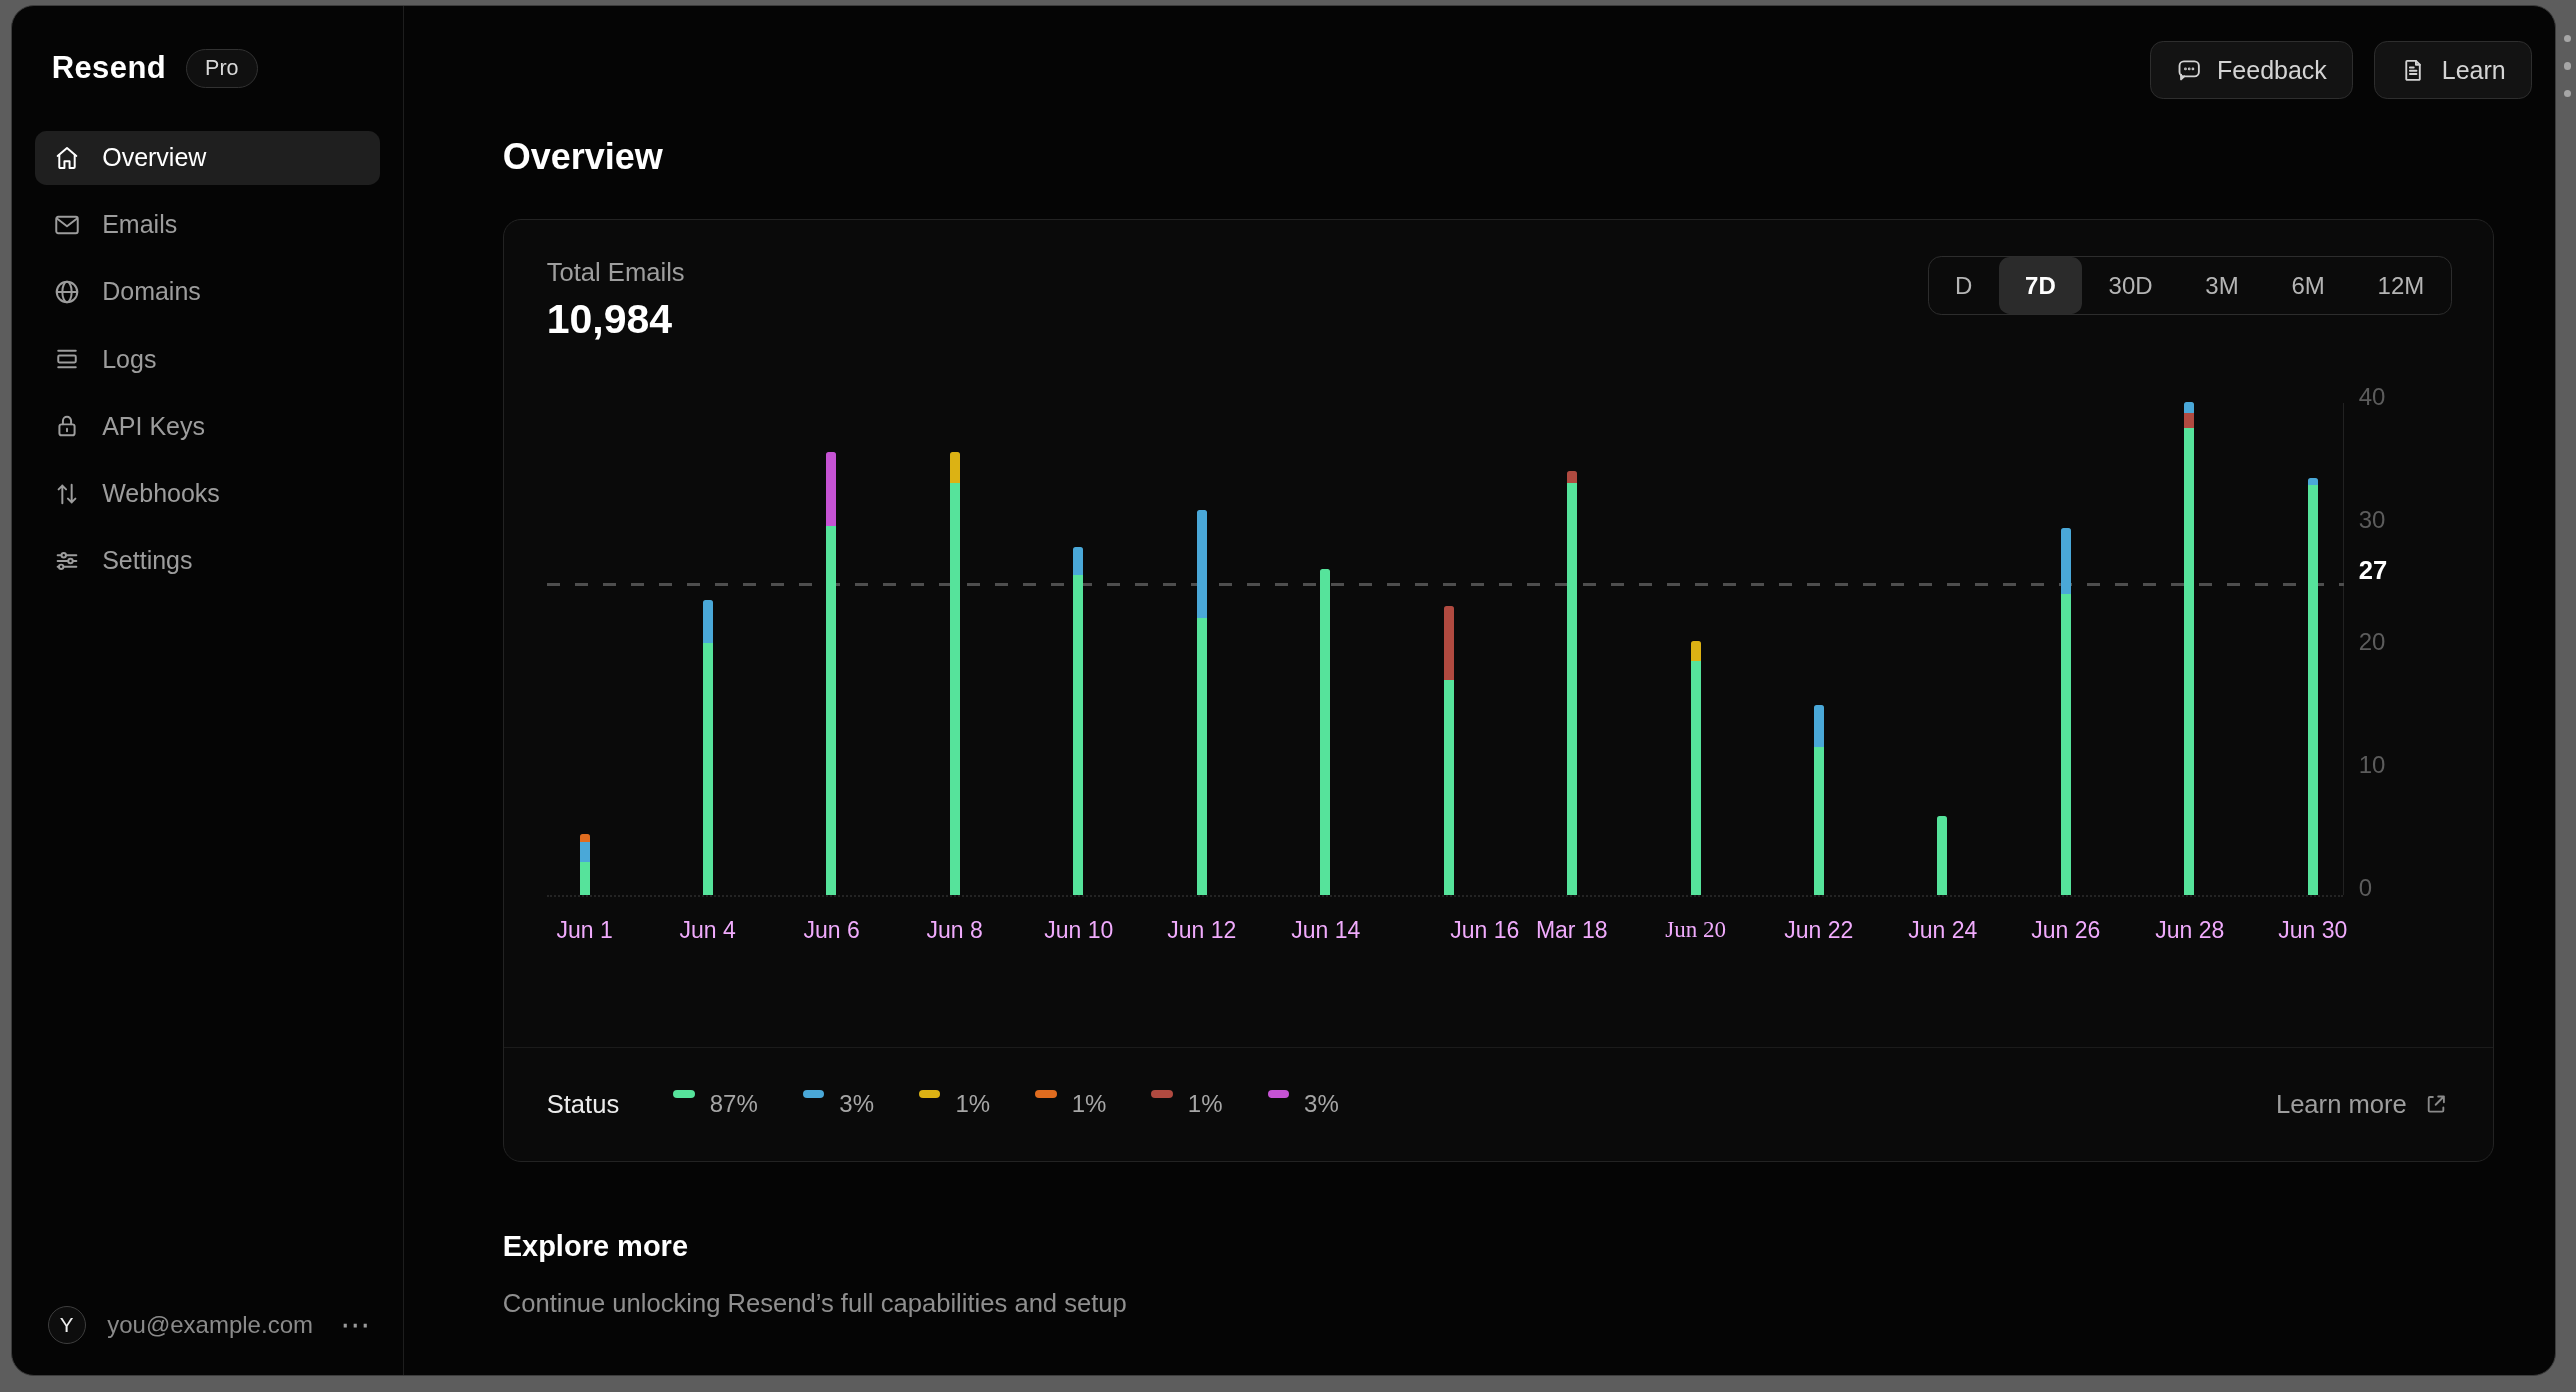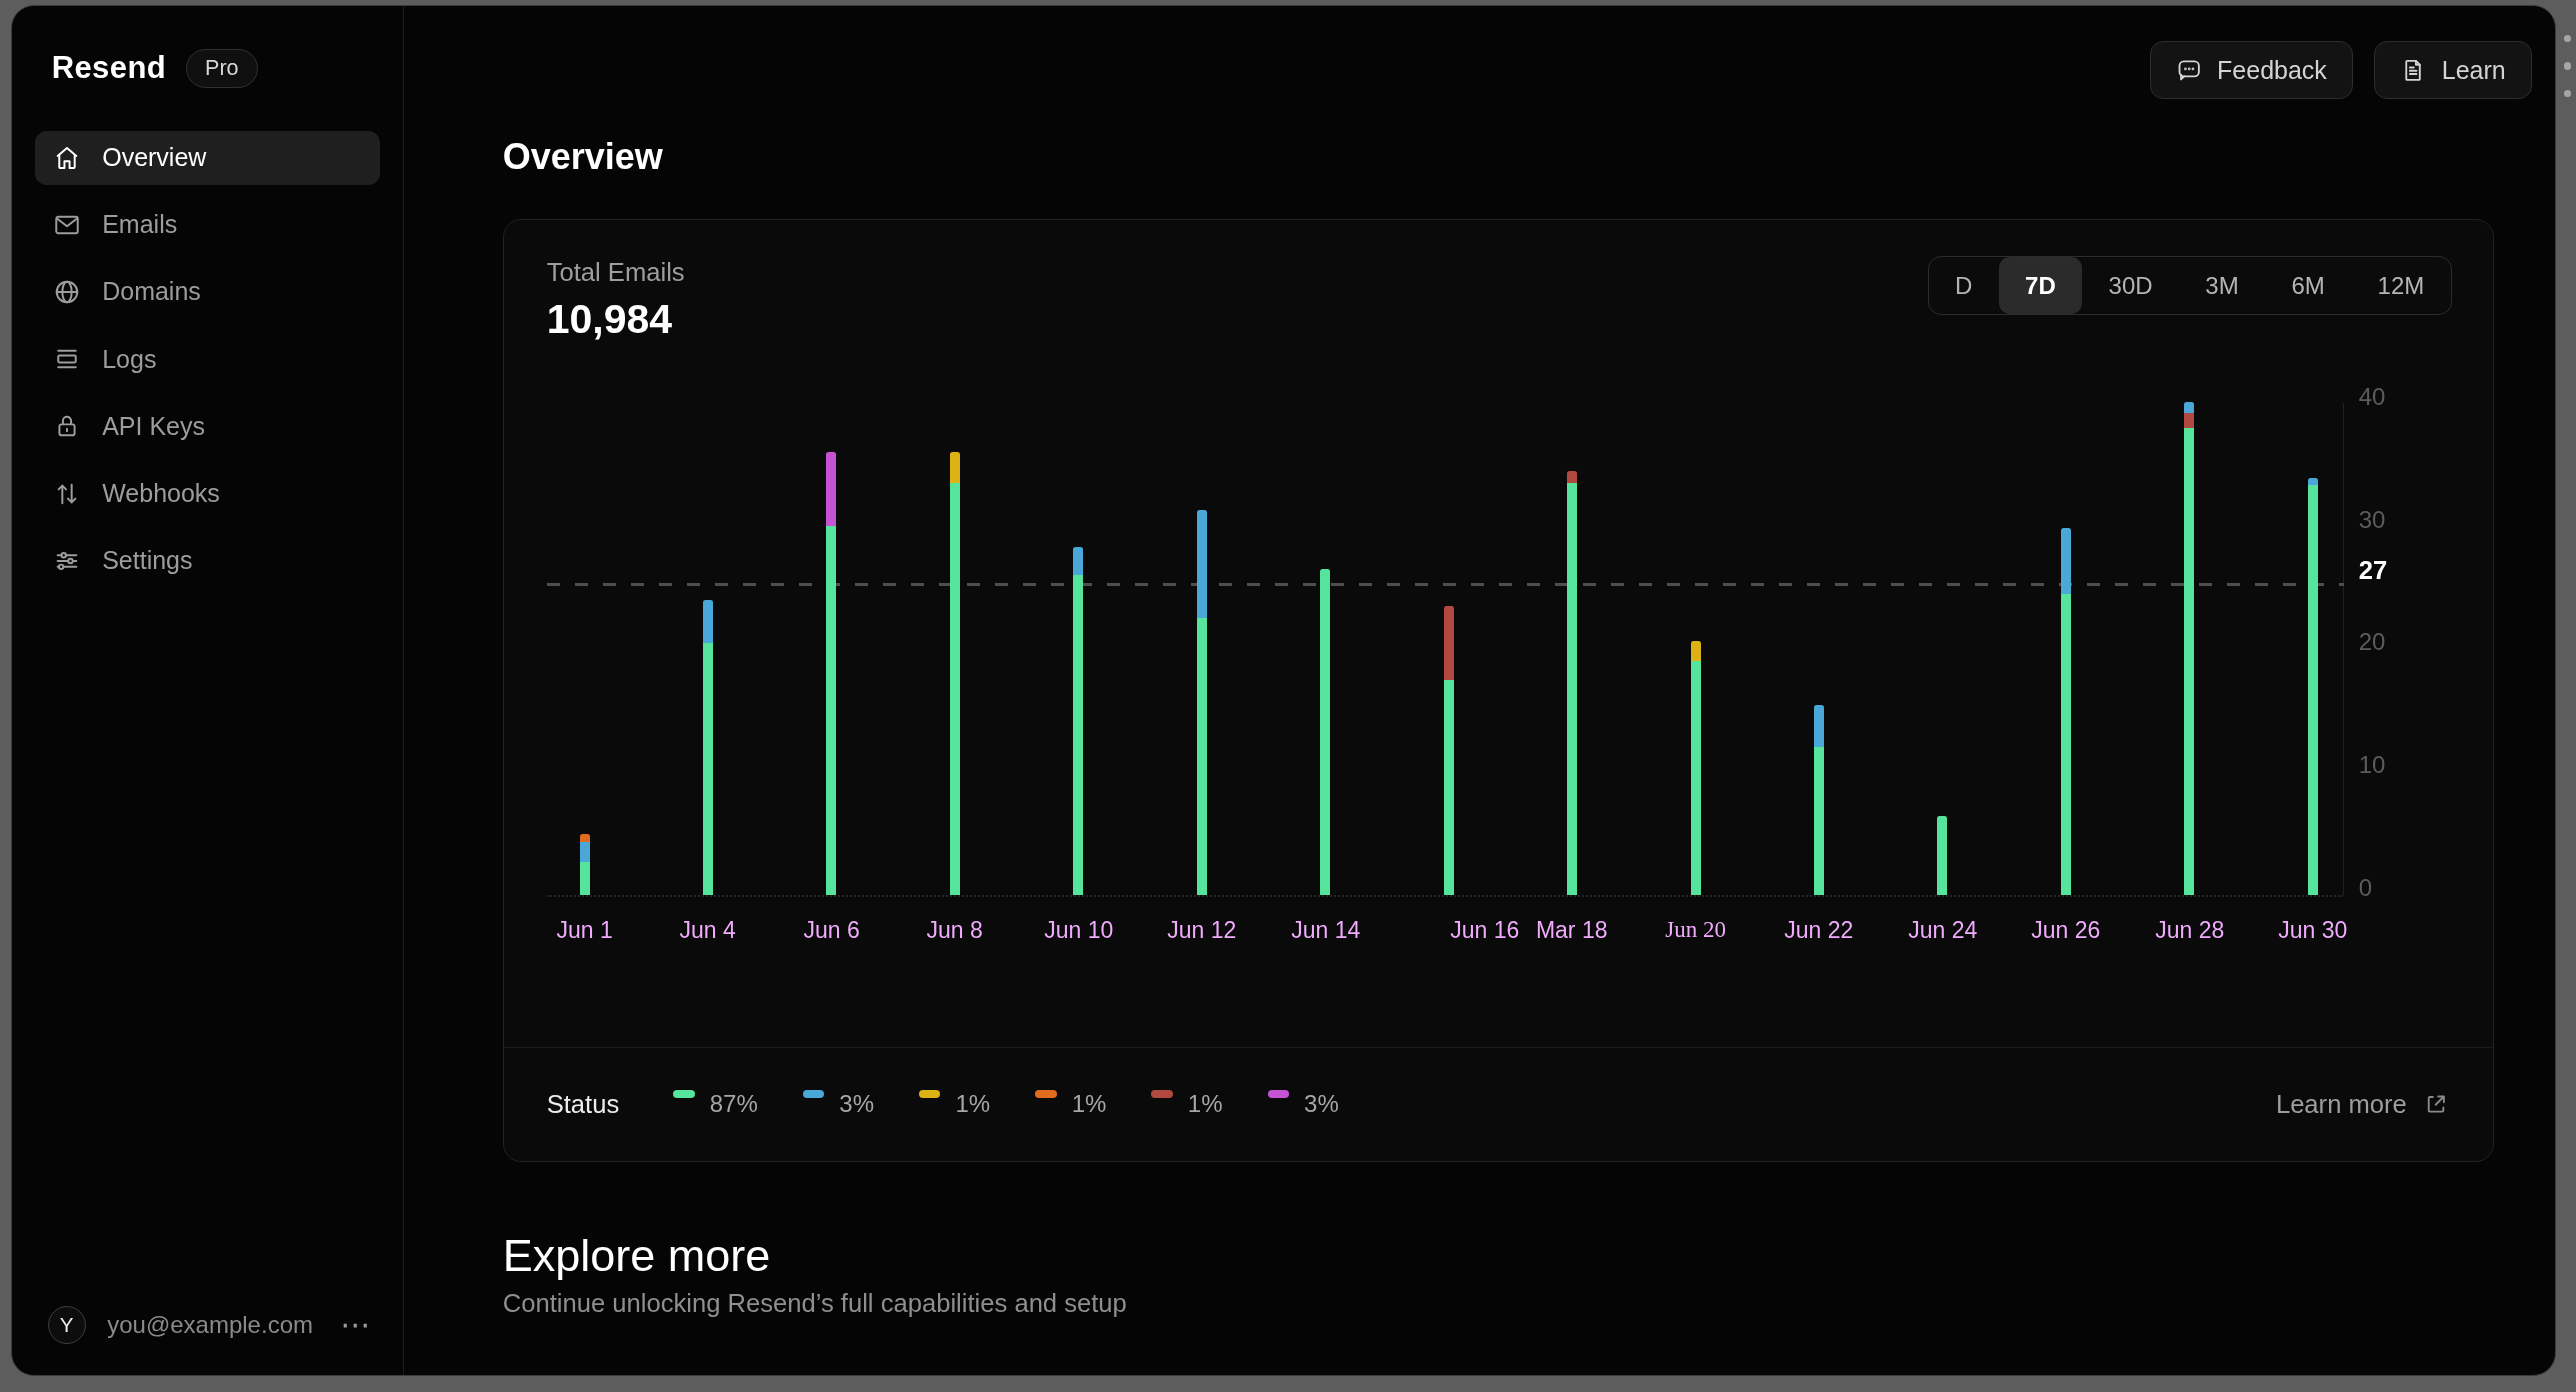--- a/index.html
+++ b/index.html
@@ -68,21 +68,21 @@
     display:flex; align-items:center; }
   .status-label { color:#ececec; font-size:25.6px; margin-right:54px; }
   .legend { display:flex; align-items:center; gap:45px; }
   .legend-item { display:flex; align-items:flex-start; gap:15px; }
   .swatch { width:21.5px; height:8.3px; border-radius:4.1px; }
   .legend-pct { color:#a6a6a6; font-size:24px; }
   .learn-more { margin-left:auto; display:flex; align-items:center; gap:16.5px; color:#9e9e9e;
     font-size:25.6px; cursor:pointer; }
   .learn-more svg { width:26.4px; height:26.4px; color:#8a8a8a; }
 
-  .explore-title { position:absolute; left:99px; top:1224px; color:#fff; font-size:45px; font-weight:400; }
+  .explore-title { position:absolute; left:99px; top:1224px; color:#fff; font-size:29px; font-weight:700; }
   .explore-sub { position:absolute; left:99px; top:1283px; color:#8f8f8f; font-size:25.6px; }
 
   .scroll-dots { position:absolute; right:5px; top:35px; display:flex; flex-direction:column; gap:20px; }
   .scroll-dots i { width:7.4px; height:7.4px; border-radius:50%; background:#a6a6a6; }
 </style>
 </head>
 <body>
 
 <div class="window">
 

